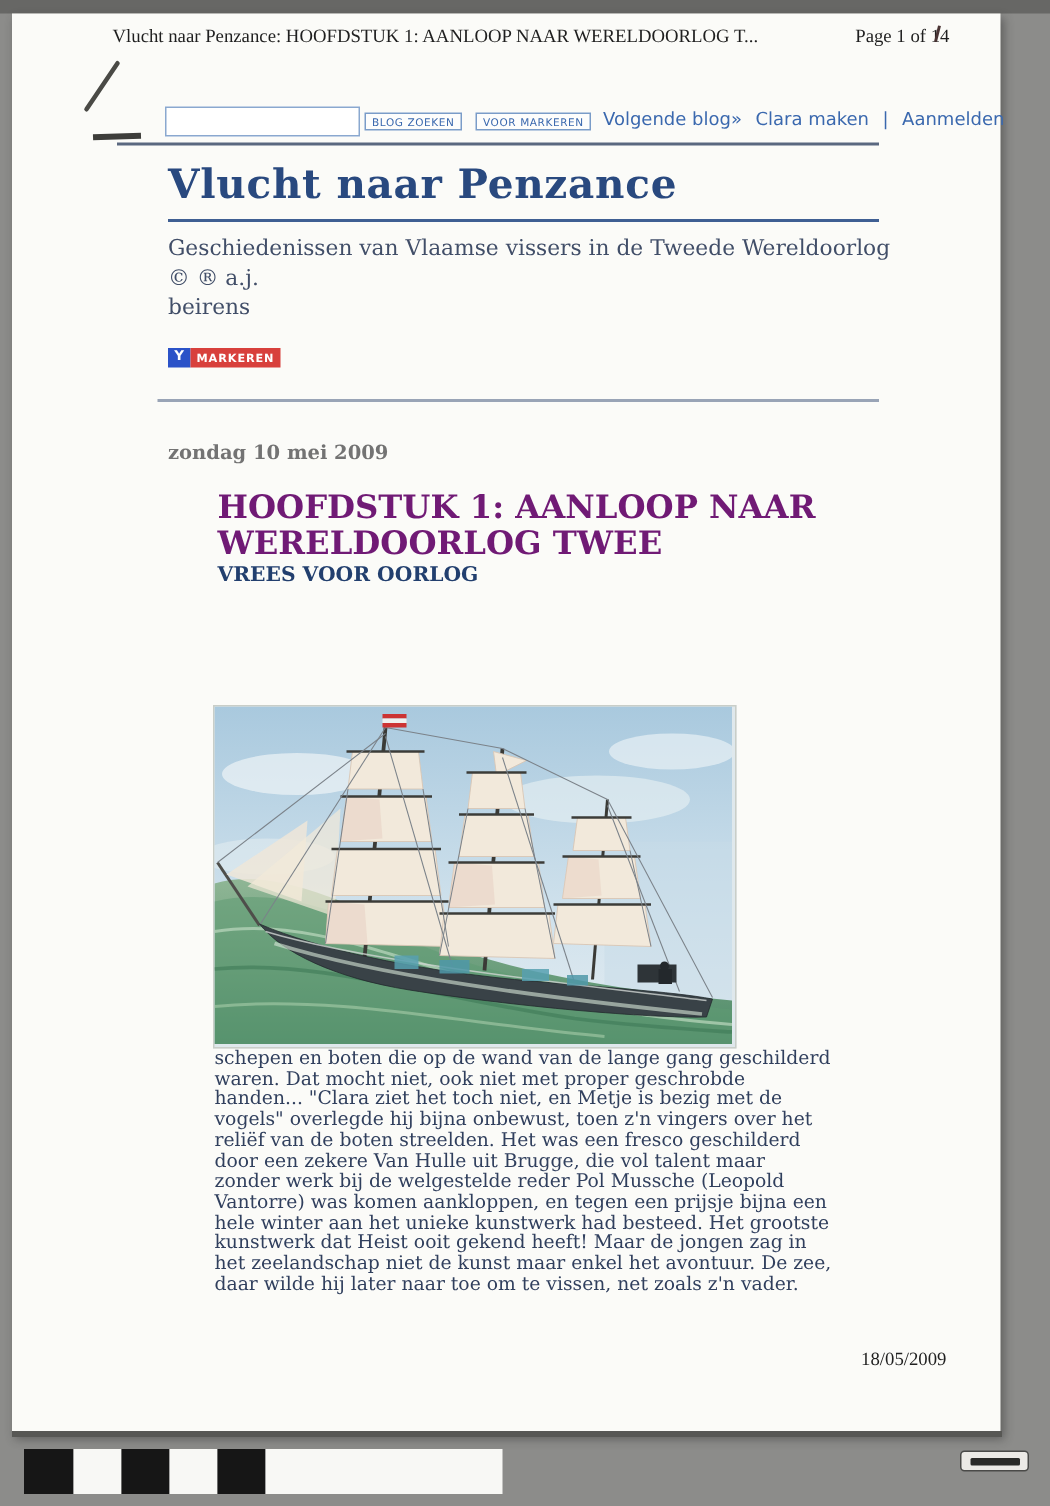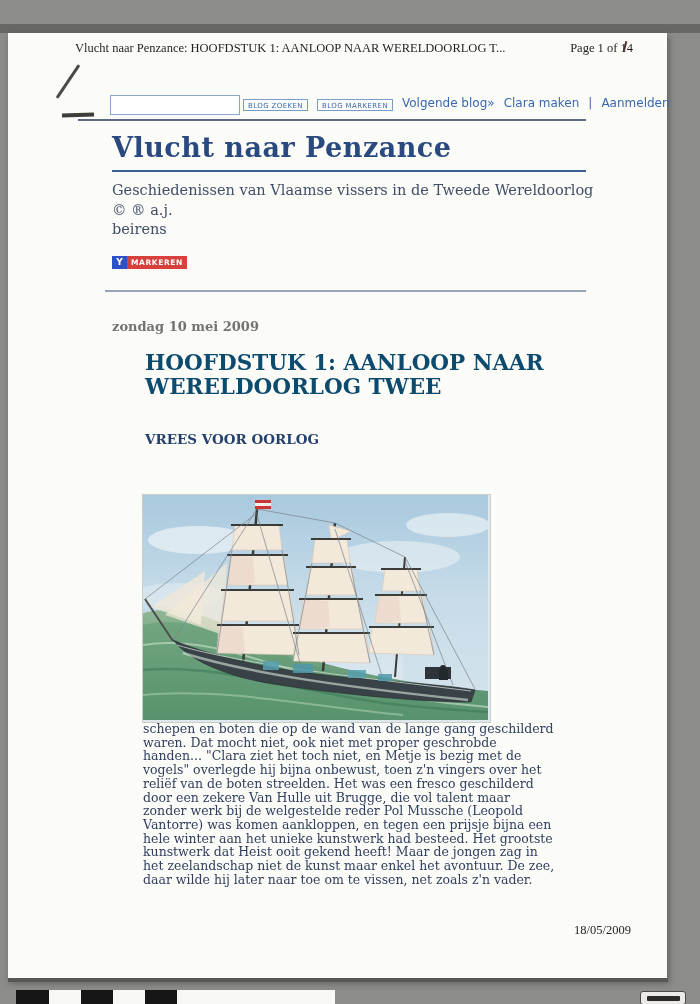--- a/index.html
+++ b/index.html
@@ -1,20 +1,20 @@
 <!DOCTYPE html>
 <html><head>
 <meta charset="utf-8">
 <style>
   html,body{margin:0;padding:0;}
   body{width:700px;height:1004px;overflow:hidden;background:#8c8c8a;
        font-family:"Liberation Serif",serif;position:relative;}
   .abs{position:absolute;}
 
-  #scan{width:700px;height:760px;position:relative;margin-top:24px;}
+  #scan{width:700px;height:760px;position:relative;}
   #top-shadow{left:0;top:0;width:700px;height:9px;background:#676765;}
   #page{left:8px;top:9px;width:659px;height:947px;background:#fbfbf8;
         box-shadow:2px 3px 6px rgba(40,40,40,.45);}
 
   
   .print-txt{font-family:"Liberation Serif",serif;font-size:12.5px;color:#1f1f1f;white-space:nowrap;}
   #print-header-title{left:67px;top:8px;}
   #print-header-page{right:34px;top:8px;}
   #print-footer-url{left:67px;top:890px;}
   #print-footer-date{right:36px;top:890px;}
@@ -50,22 +50,22 @@
         font-family:"DejaVu Sans",sans-serif;font-weight:bold;color:#fff;cursor:pointer;}
   #counter-y{background:#2b52c8;width:15px;font-size:9px;text-align:center;line-height:13px;}
   #counter-word{background:#d8403c;padding:0 4px;font-size:7.5px;line-height:13px;letter-spacing:.6px;}
 
   #hr2{left:97px;top:257px;width:481px;height:2px;background:#99a4b6;}
 
   
   #post-date{left:104px;top:286px;font-family:"DejaVu Serif",serif;font-size:13px;
         font-weight:bold;color:#737373;white-space:nowrap;}
   #post-title{left:137px;top:318px;font-family:"DejaVu Serif",serif;font-size:21.5px;
-        line-height:23.5px;font-weight:bold;color:#0c4a6e;white-space:pre-line;}
-  #post-sub{left:137px;top:398px;font-family:"DejaVu Serif",serif;font-size:13.5px;
+        line-height:23.5px;font-weight:bold;color:#701a75;white-space:pre-line;}
+  #post-sub{left:137px;top:366px;font-family:"DejaVu Serif",serif;font-size:13.5px;
         font-weight:bold;color:#223f6e;white-space:nowrap;}
   .body-par{font-family:"DejaVu Serif",serif;color:#303f5d;white-space:pre-line;}
   #para1{left:135px;top:405px;width:505px;font-size:13.5px;line-height:16.6px;}
   #para2{left:135px;top:689px;width:505px;font-size:12.5px;line-height:13.7px;}
 
   #ship-frame{left:134px;top:461px;width:347px;height:227px;border:1px solid #c9cec8;background:#dfe8ec;}
 
   
   #page-bottom-edge{left:8px;top:954px;width:660px;height:4px;background:#57575­4;background:#575754;}
   .calib{top:966px;height:30px;}
@@ -84,21 +84,21 @@
   <div class="abs" id="page">
 
     <div class="abs print-txt" id="print-header-title">Vlucht naar Penzance: HOOFDSTUK 1: AANLOOP NAAR WERELDOORLOG T...</div>
     <div class="abs print-txt" id="print-header-page">Page 1 of 14</div>
     <div class="abs pen" id="pen-slash"></div>
     <div class="abs" id="pen-page-num"></div>
 
     <div class="abs" id="navbar">
       <input class="abs" id="search-input" value="" style="">
       <button class="nav-btn" id="blog-zoeken-btn">BLOG ZOEKEN</button>
-      <button class="nav-btn" id="blog-markeren-btn">BLOG MARKEREN</button>
+      <button class="nav-btn" id="blog-markeren-btn">VOOR MARKEREN</button>
       <div id="nav-links">
         <span>Volgende blog»</span>
         <span>Clara maken</span>
         <span>|</span>
         <span>Aanmelden</span>
       </div>
     </div>
     <div class="abs" id="pen-dash"></div>
     <div class="abs" id="hr1"></div>
 

